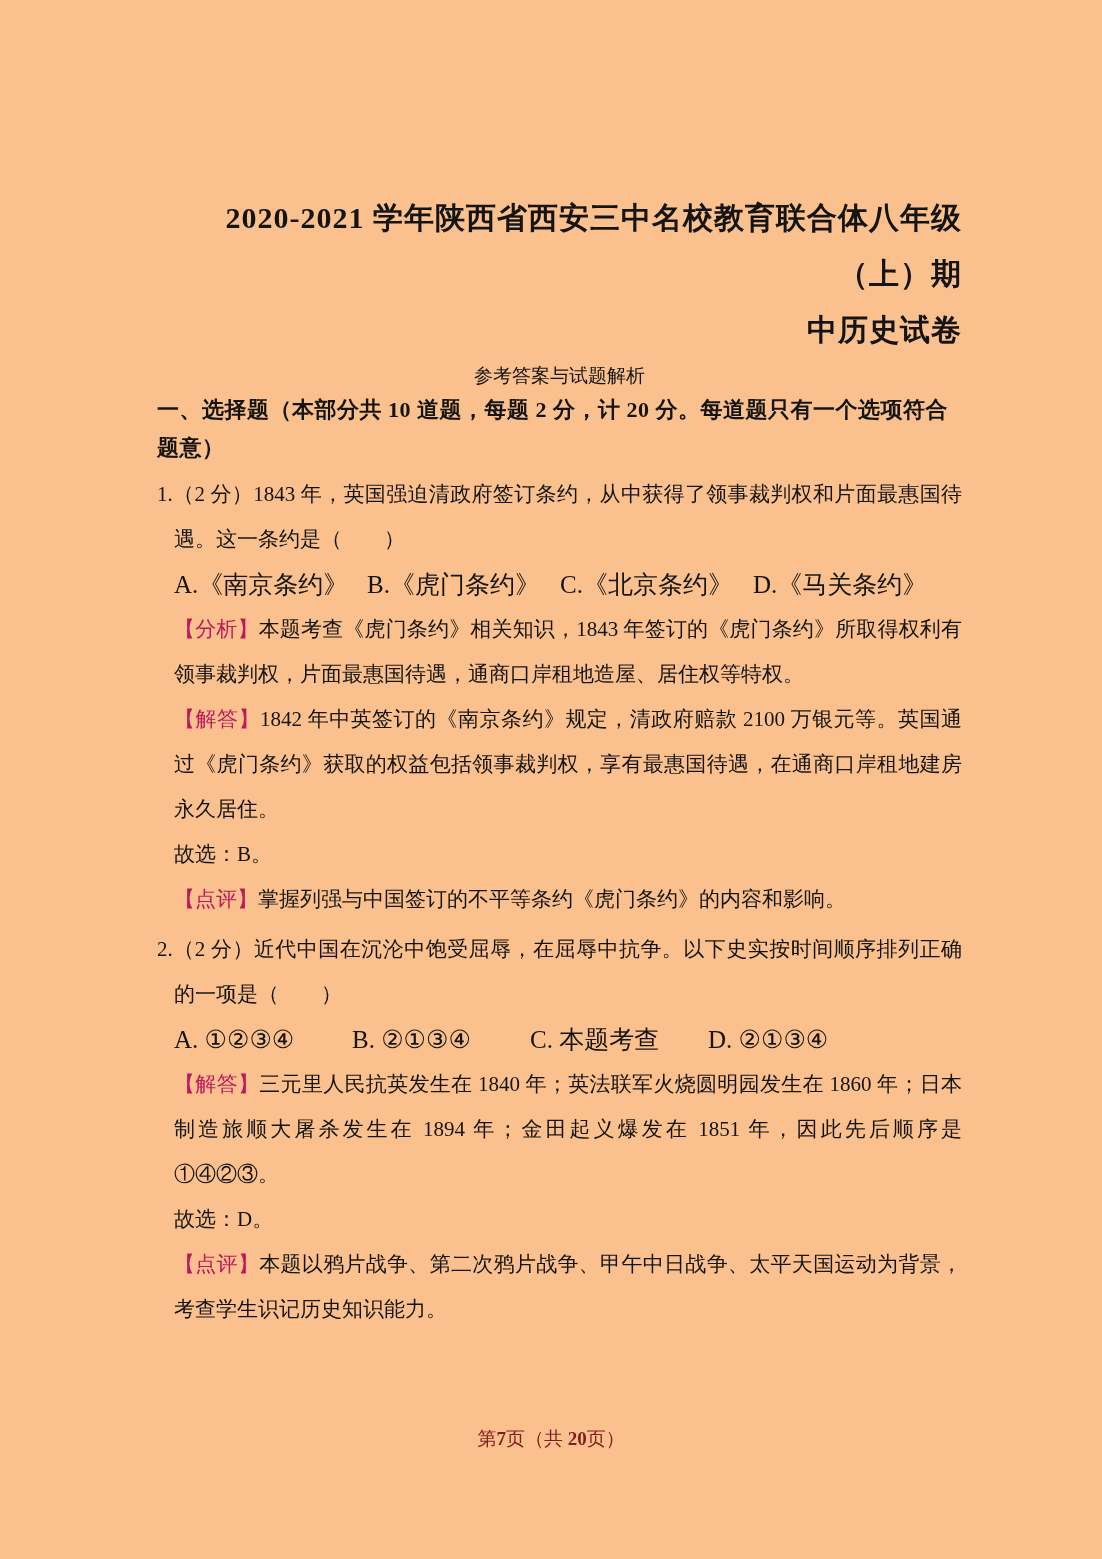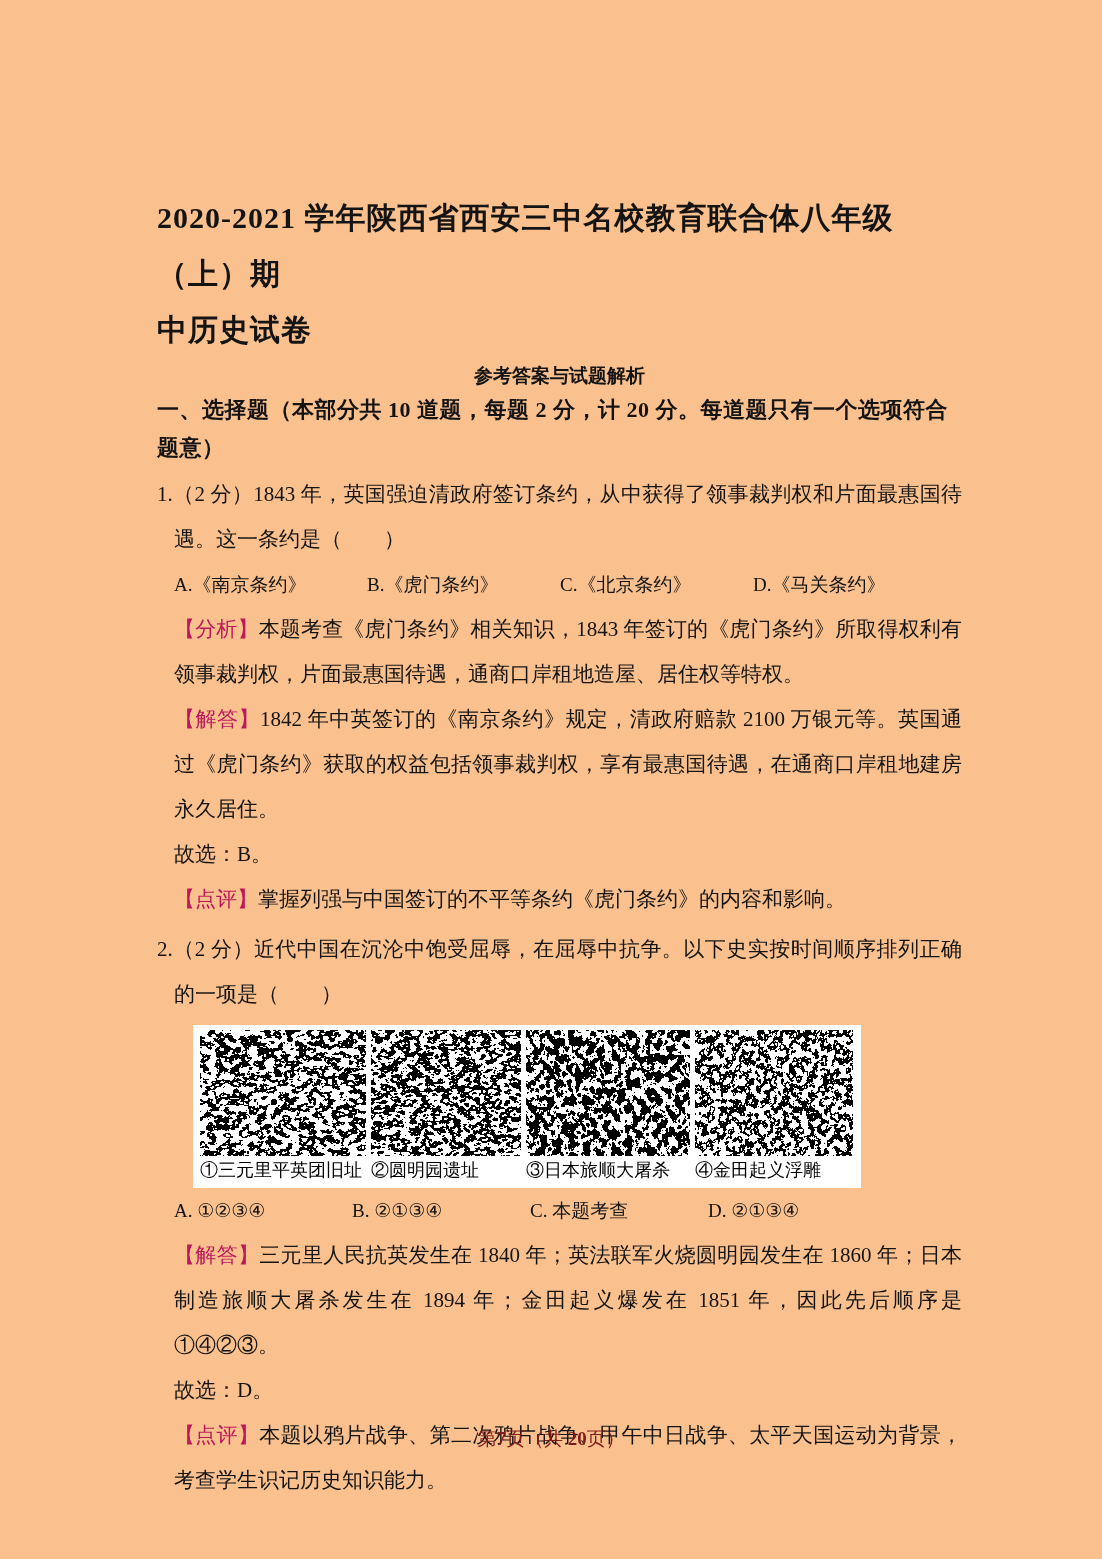--- a/index.html
+++ b/index.html
@@ -7,40 +7,40 @@
     width:1102px; height:1559px;
     background:#fac18e;
     font-family:"Liberation Serif","DejaVu Serif",serif;
     color:#141414;
     position:relative;
     overflow:hidden;
   }
   .page { padding:190px 140px 0 157px; box-sizing:border-box; }
 
   h1 {
-    margin:0; text-align:left;
+    margin:0; text-align:right;
     font-size:30px; line-height:56px; font-weight:bold;
     letter-spacing:1px;
   }
   .subtitle {
-    text-align:center; font-weight:bold;
+    text-align:center; font-weight:normal;
     font-size:19px; line-height:30px; margin-top:3px;
   }
   .section-heading {
     font-weight:bold; font-size:22px; line-height:38px; margin-top:0;
     letter-spacing:.5px;
   }
 
   .q { margin-top:5px; }
   .q p { margin:0; line-height:45px; font-size:21px; text-align:justify; }
   .stem  { padding-left:17px; text-indent:-17px; }
   .body-ind { padding-left:17px; }
   .tag { color:#be185d; }
 
-  .options { display:flex; padding-left:17px; line-height:45px; font-size:19px; }
+  .options { display:flex; padding-left:17px; line-height:45px; font-size:25px; }
   .options .opt { flex:0 0 auto; white-space:nowrap; }
   .opt-q1 .opt { width:193px; }
   .opt-q2 .opt { width:178px; }
   .options .opt:last-child { width:auto; }
 
   .figure {
     margin:8px 0 0 36px; width:668px; box-sizing:border-box;
     background:#ffffff; padding:5px 7px 3px;
     display:flex; gap:5px;
   }
@@ -128,46 +128,20 @@
     </div>
     <p class="body-ind"><span class="tag">【分析】</span><span>本题考查《虎门条约》相关知识，1843 年签订的《虎门条约》所取得权利有领事裁判权，片面最惠国待遇，通商口岸租地造屋、居住权等特权。</span></p>
     <p class="body-ind"><span class="tag">【解答】</span><span>1842 年中英签订的《南京条约》规定，清政府赔款 2100 万银元等。英国通过《虎门条约》获取的权益包括领事裁判权，享有最惠国待遇，在通商口岸租地建房永久居住。</span></p>
     <p class="body-ind">故选：B。</p>
     <p class="body-ind"><span class="tag">【点评】</span><span>掌握列强与中国签订的不平等条约《虎门条约》的内容和影响。</span></p>
   </div>
 
   <div class="q">
     <p class="stem"><span>2.（2 分）</span><span>近代中国在沉沦中饱受屈辱，在屈辱中抗争。以下史实按时间顺序排列正确的一项是（　　）</span></p>
 
-    <div class="figure">
-      <div class="panel">
-        <svg class="photo" preserveAspectRatio="none">
-            <rect x="0" y="0" width="100%" height="100%" filter="url(#ph1)"></rect>
-          </svg>
-        <div class="caption">①三元里平英团旧址</div>
-      </div>
-      <div class="panel">
-        <svg class="photo" preserveAspectRatio="none">
-            <rect x="0" y="0" width="100%" height="100%" filter="url(#ph2)"></rect>
-          </svg>
-        <div class="caption">②圆明园遗址</div>
-      </div>
-      <div class="panel">
-        <svg class="photo" preserveAspectRatio="none">
-            <rect x="0" y="0" width="100%" height="100%" filter="url(#ph3)"></rect>
-          </svg>
-        <div class="caption">③日本旅顺大屠杀</div>
-      </div>
-      <div class="panel">
-        <svg class="photo" preserveAspectRatio="none">
-            <rect x="0" y="0" width="100%" height="100%" filter="url(#ph4)"></rect>
-          </svg>
-        <div class="caption">④金田起义浮雕</div>
-      </div>
-    </div>
 
     <div class="options opt-q2">
       <span class="opt">A. ①②③④</span>
       <span class="opt">B. ②①③④</span>
       <span class="opt">C. 本题考查</span>
       <span class="opt">D. ②①③④</span>
     </div>
     <p class="body-ind"><span class="tag">【解答】</span><span>三元里人民抗英发生在 1840 年；英法联军火烧圆明园发生在 1860 年；日本制造旅顺大屠杀发生在 1894 年；金田起义爆发在 1851 年，因此先后顺序是①④②③。</span></p>
     <p class="body-ind">故选：D。</p>
     <p class="body-ind"><span class="tag">【点评】</span><span>本题以鸦片战争、第二次鸦片战争、甲午中日战争、太平天国运动为背景，考查学生识记历史知识能力。</span></p>

